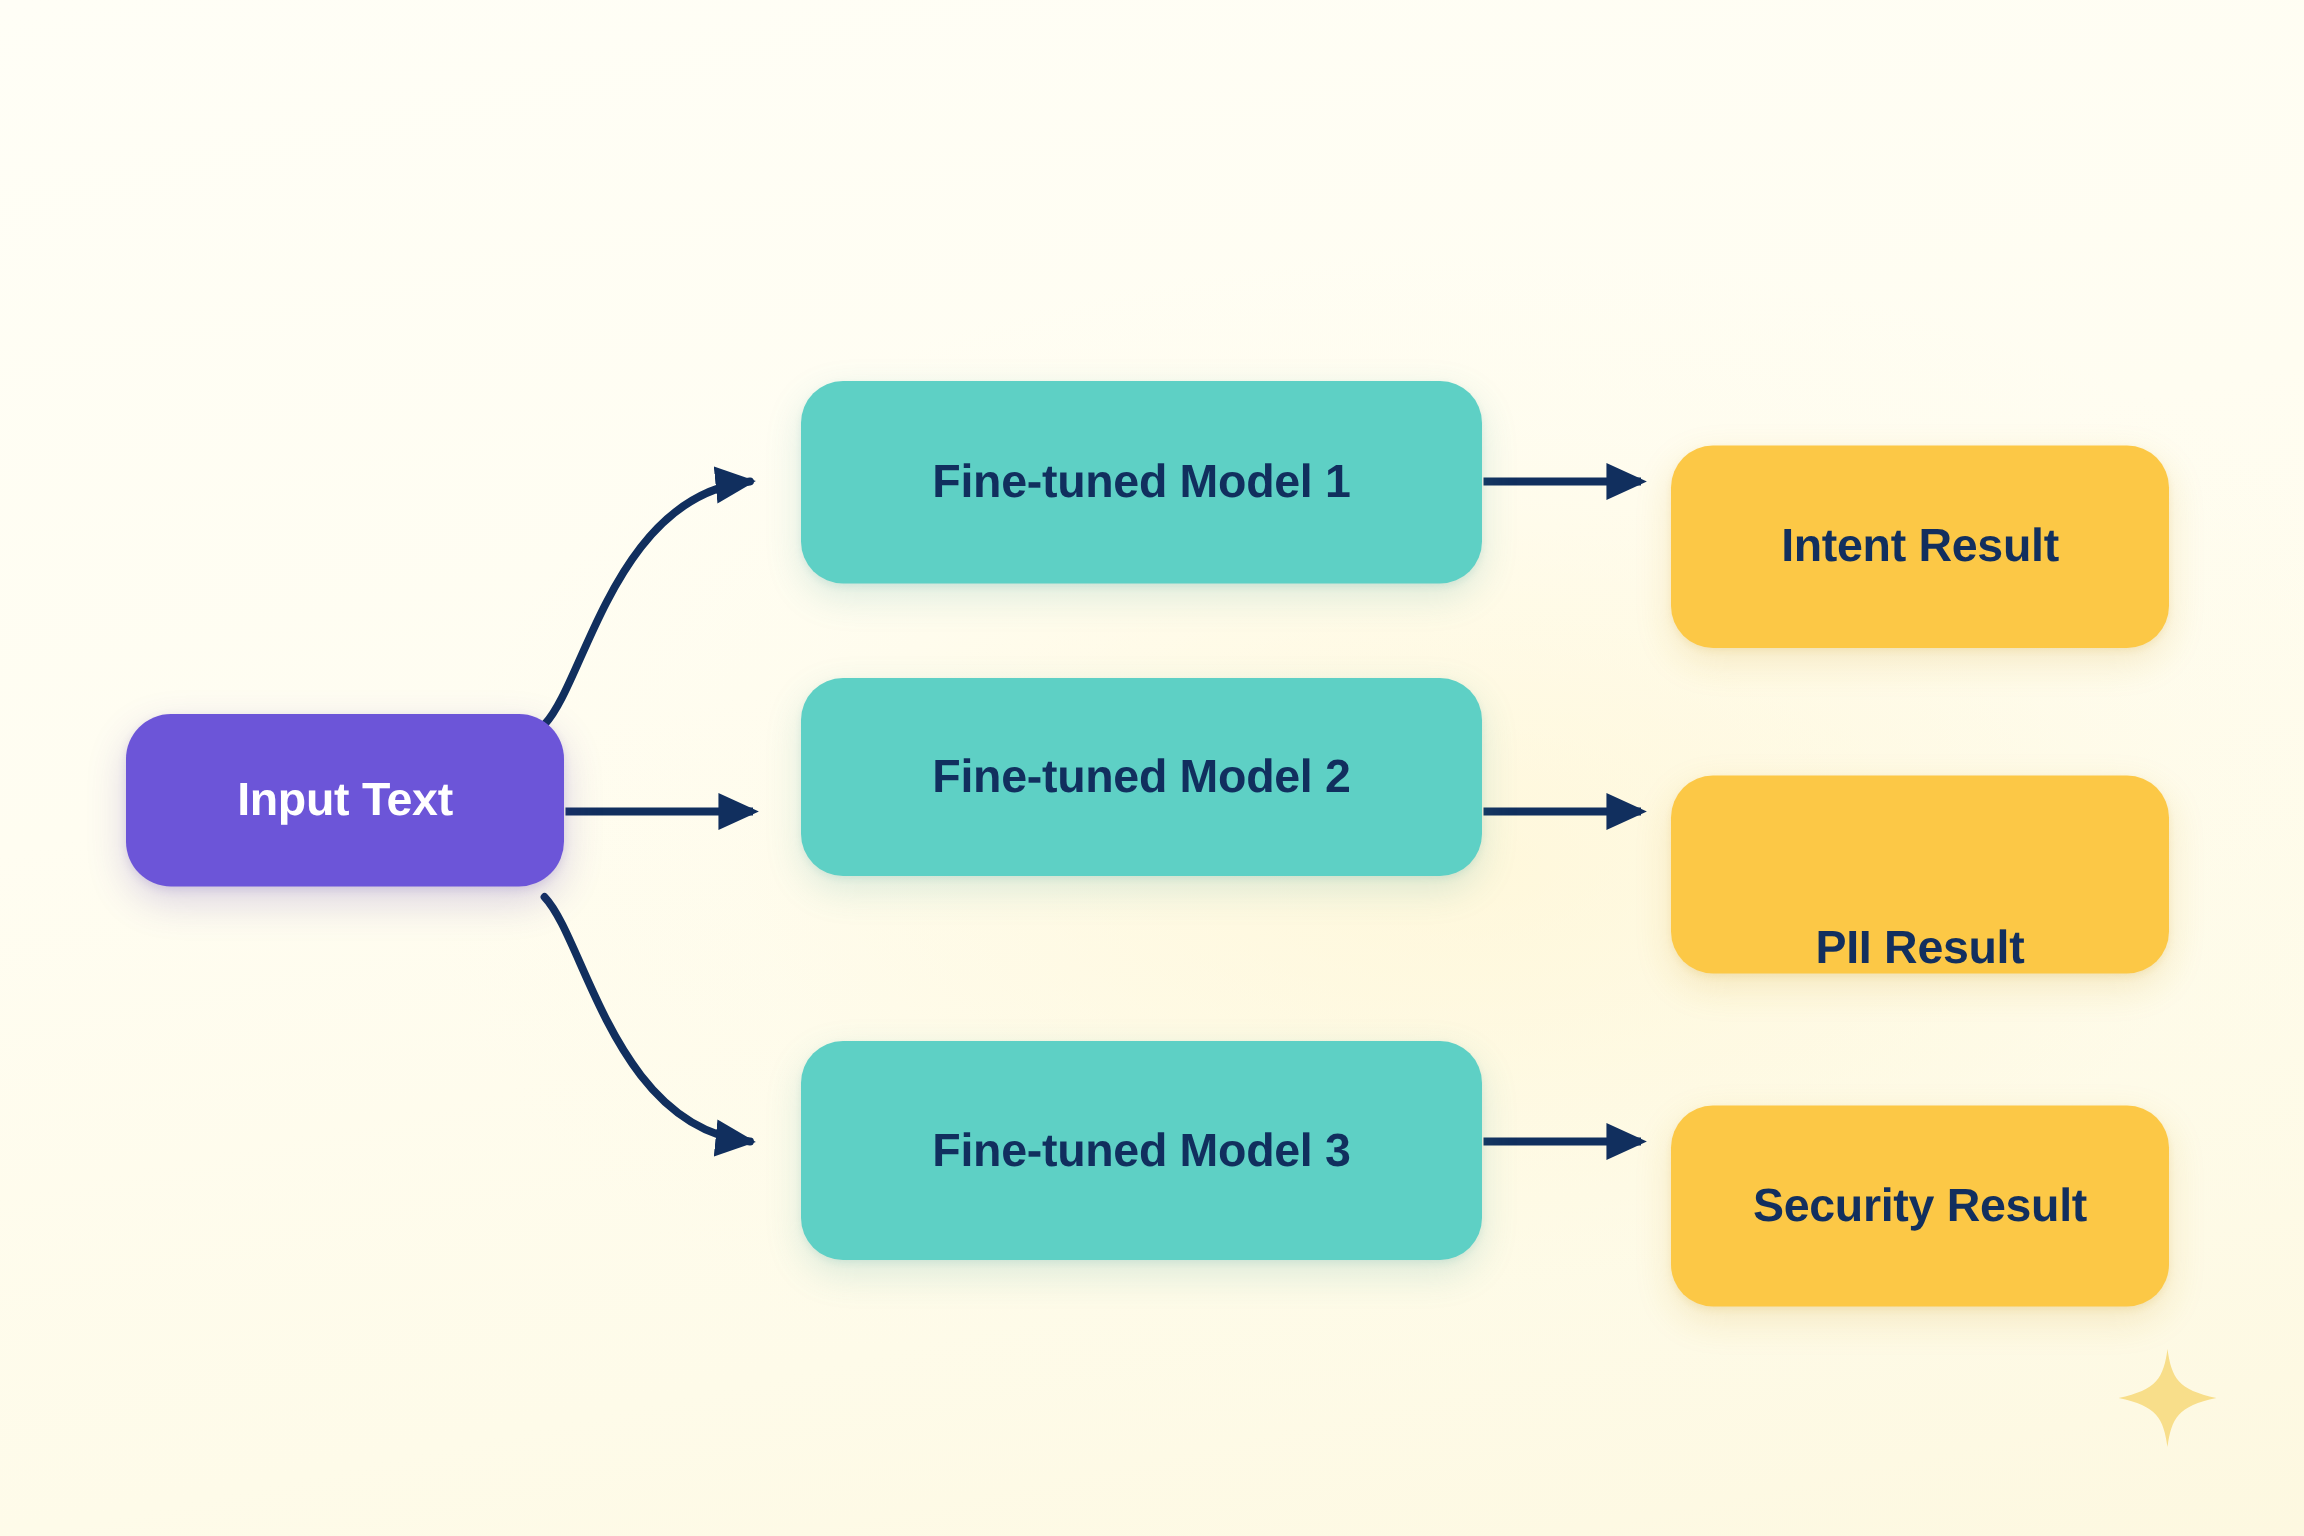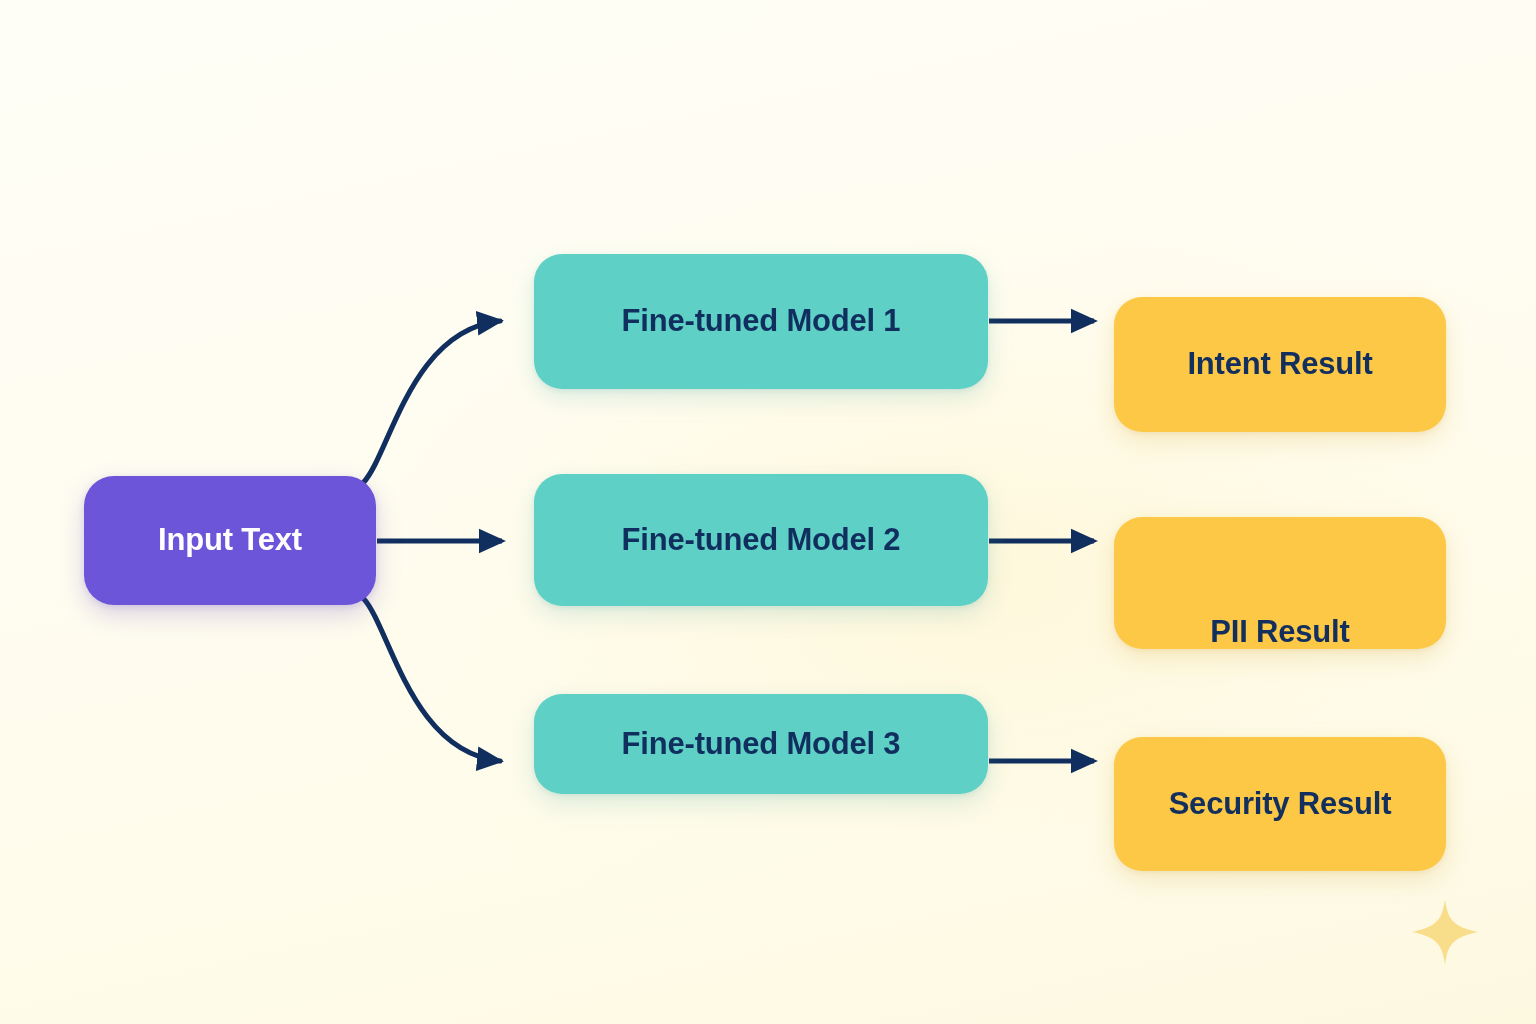--- a/index.html
+++ b/index.html
@@ -39,40 +39,40 @@
   .node-label {
     display: block;
     line-height: 1.1;
     white-space: nowrap;
   }
 
   .node.input {
     left: 84px;
     top: 476px;
     width: 292px;
-    height: 129px;
+    height: 115px;
     background: #6c55d8;
     color: #ffffff;
     font-size: 31px;
     border-radius: 30px;
     box-shadow: 0 10px 26px rgba(90,66,180,0.22), 0 2px 6px rgba(90,66,180,0.14);
   }
 
   .node.model {
     left: 534px;
     width: 454px;
     height: 134px;
     background: #5ed0c5;
     color: #112f5e;
     font-size: 31px;
     box-shadow: 0 9px 24px rgba(60,160,155,0.18), 0 2px 5px rgba(60,160,155,0.12);
   }
   .node.model.m1 { top: 254px; height: 135px; }
-  .node.model.m2 { top: 474px; height: 132px; }
-  .node.model.m3 { top: 694px; height: 100px; }
+  .node.model.m2 { top: 452px; height: 132px; }
+  .node.model.m3 { top: 694px; height: 146px; }
 
   .node.result {
     left: 1114px;
     width: 332px;
     height: 134px;
     background: #fcc846;
     color: #122f5e;
     font-size: 31px;
     box-shadow: 0 9px 24px rgba(205,155,30,0.18), 0 2px 5px rgba(205,155,30,0.12);
     margin-top: 43px;

